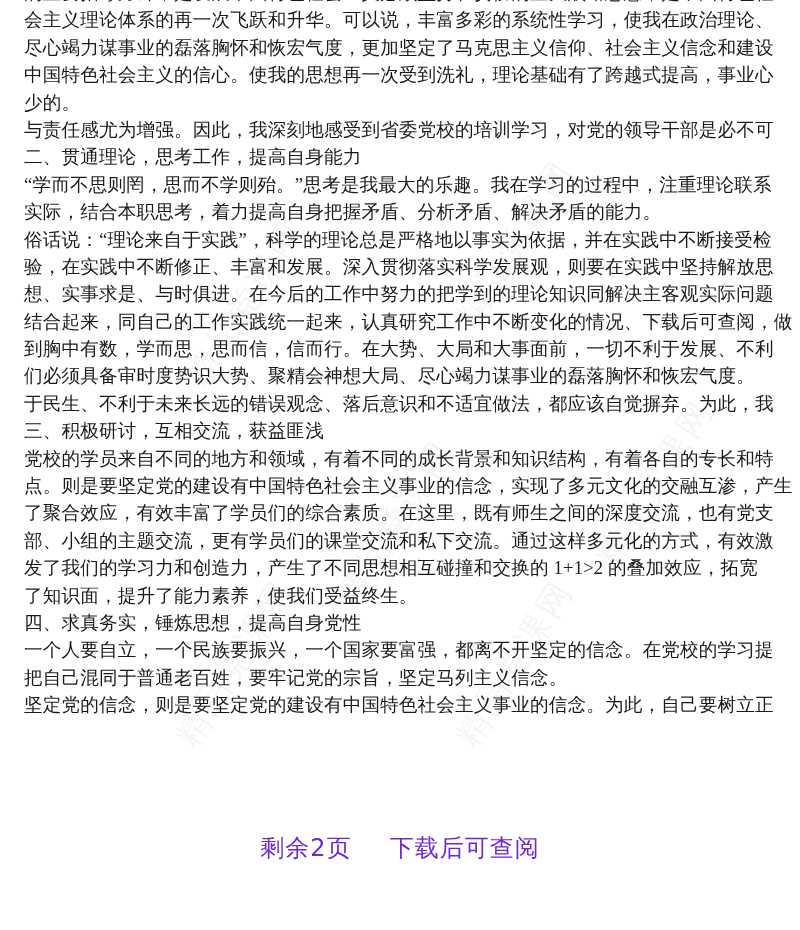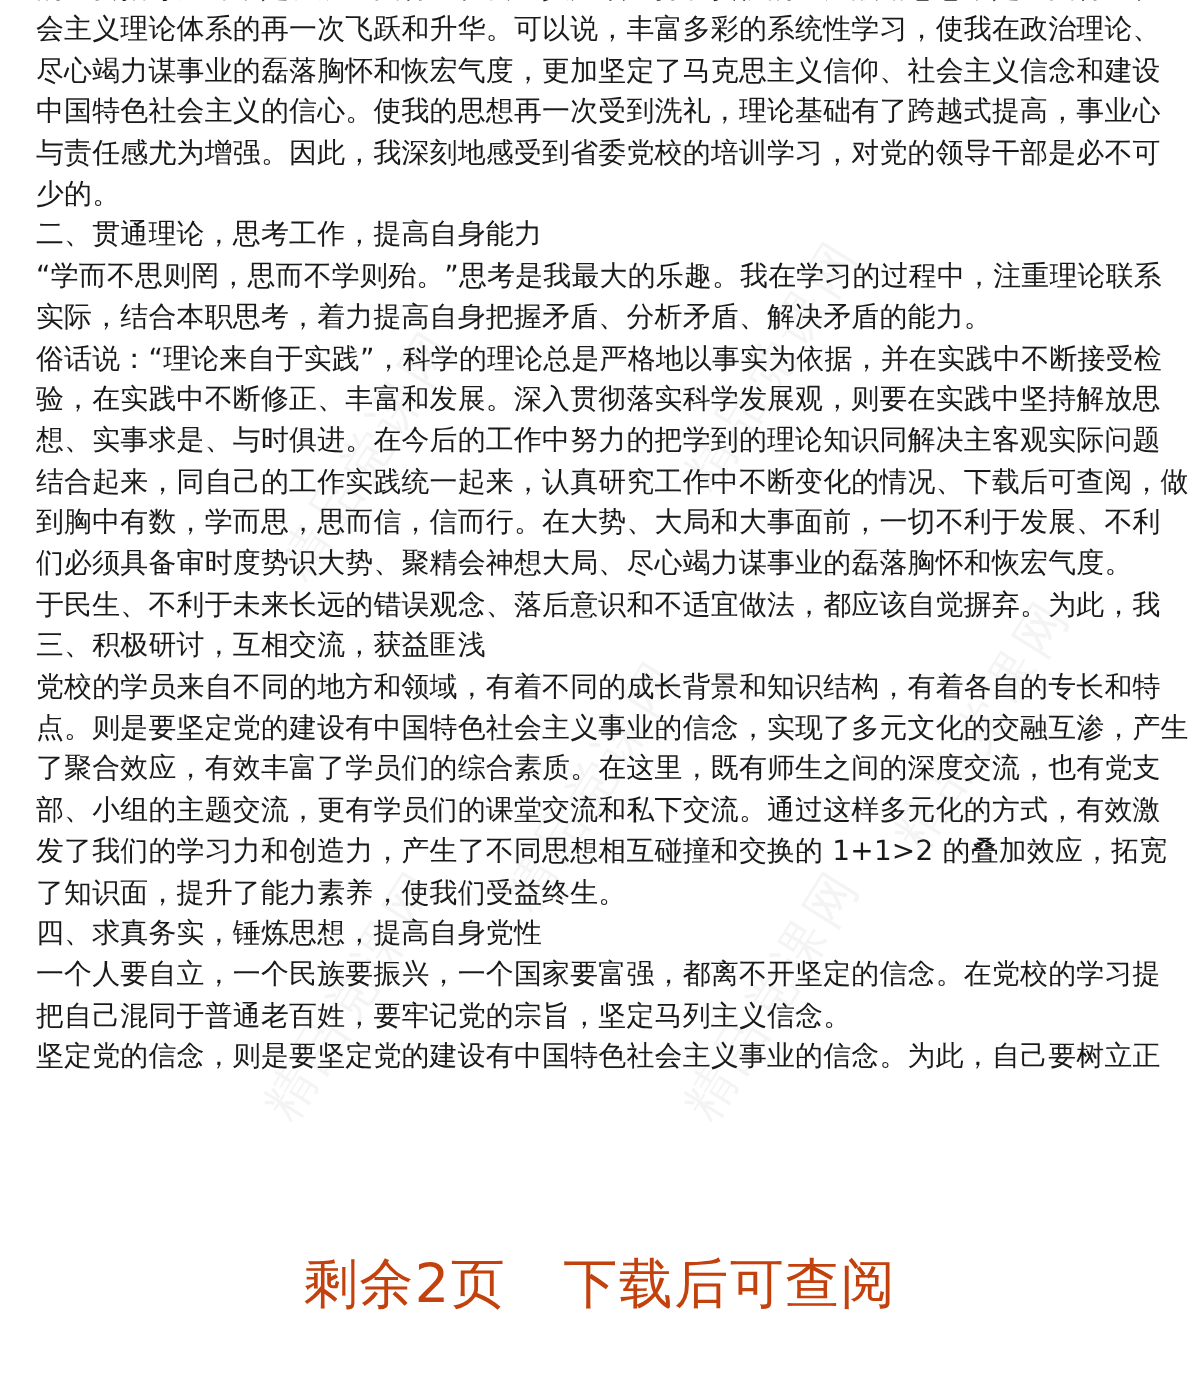--- a/index.html
+++ b/index.html
@@ -21,20 +21,21 @@
       width: 760px;
       font-size: 18.6px;
       line-height: 27.4px;
       color: #1a1a1a;
       letter-spacing: 0.15px;
     }
     .line {
       white-space: nowrap;
       height: 27.4px;
       overflow: visible;
+      font-family: Liberation Serif, serif;
     }
     .watermarks {
       position: absolute;
       inset: 0;
       pointer-events: none;
       overflow: hidden;
     }
     .wm {
       position: absolute;
       font-size: 34px;
@@ -42,22 +43,22 @@
       transform: rotate(-58deg);
       white-space: nowrap;
       letter-spacing: 4px;
     }
     .more {
       position: absolute;
       left: 0;
       width: 800px;
       top: 832px;
       text-align: center;
-      font-size: 36px;
-      color: #c2410c;
+      font-size: 24px;
+      color: #6d28d9;
       letter-spacing: 1px;
       padding-left: 0px;
     }
     .more .gap {
       display: inline-block;
       width: 38px;
     }
   </style>
 </head>
 <body>
@@ -69,22 +70,22 @@
   <div class="wm" style="left:560px; top:460px;">精品党课网</div>
   <div class="wm" style="left:140px; top:640px;">精品党课网</div>
   <div class="wm" style="left:420px; top:640px;">精品党课网</div>
 </div>
 
 <div class="doc">
   <div class="line">的重要指导方针，是发展中国特色社会主义必须坚持和贯彻的重大战略思想，是中国特色社</div>
   <div class="line">会主义理论体系的再一次飞跃和升华。可以说，丰富多彩的系统性学习，使我在政治理论、</div>
   <div class="line">尽心竭力谋事业的磊落胸怀和恢宏气度，更加坚定了马克思主义信仰、社会主义信念和建设</div>
   <div class="line">中国特色社会主义的信心。使我的思想再一次受到洗礼，理论基础有了跨越式提高，事业心</div>
+  <div class="line">少的。</div>
   <div class="line">与责任感尤为增强。因此，我深刻地感受到省委党校的培训学习，对党的领导干部是必不可</div>
-  <div class="line">少的。</div>
   <div class="line">二、贯通理论，思考工作，提高自身能力</div>
   <div class="line">“学而不思则罔，思而不学则殆。”思考是我最大的乐趣。我在学习的过程中，注重理论联系</div>
   <div class="line">实际，结合本职思考，着力提高自身把握矛盾、分析矛盾、解决矛盾的能力。</div>
   <div class="line">俗话说：“理论来自于实践”，科学的理论总是严格地以事实为依据，并在实践中不断接受检</div>
   <div class="line">验，在实践中不断修正、丰富和发展。深入贯彻落实科学发展观，则要在实践中坚持解放思</div>
   <div class="line">想、实事求是、与时俱进。在今后的工作中努力的把学到的理论知识同解决主客观实际问题</div>
   <div class="line">结合起来，同自己的工作实践统一起来，认真研究工作中不断变化的情况、下载后可查阅，做</div>
   <div class="line">到胸中有数，学而思，思而信，信而行。在大势、大局和大事面前，一切不利于发展、不利</div>
   <div class="line">们必须具备审时度势识大势、聚精会神想大局、尽心竭力谋事业的磊落胸怀和恢宏气度。</div>
   <div class="line">于民生、不利于未来长远的错误观念、落后意识和不适宜做法，都应该自觉摒弃。为此，我</div>

